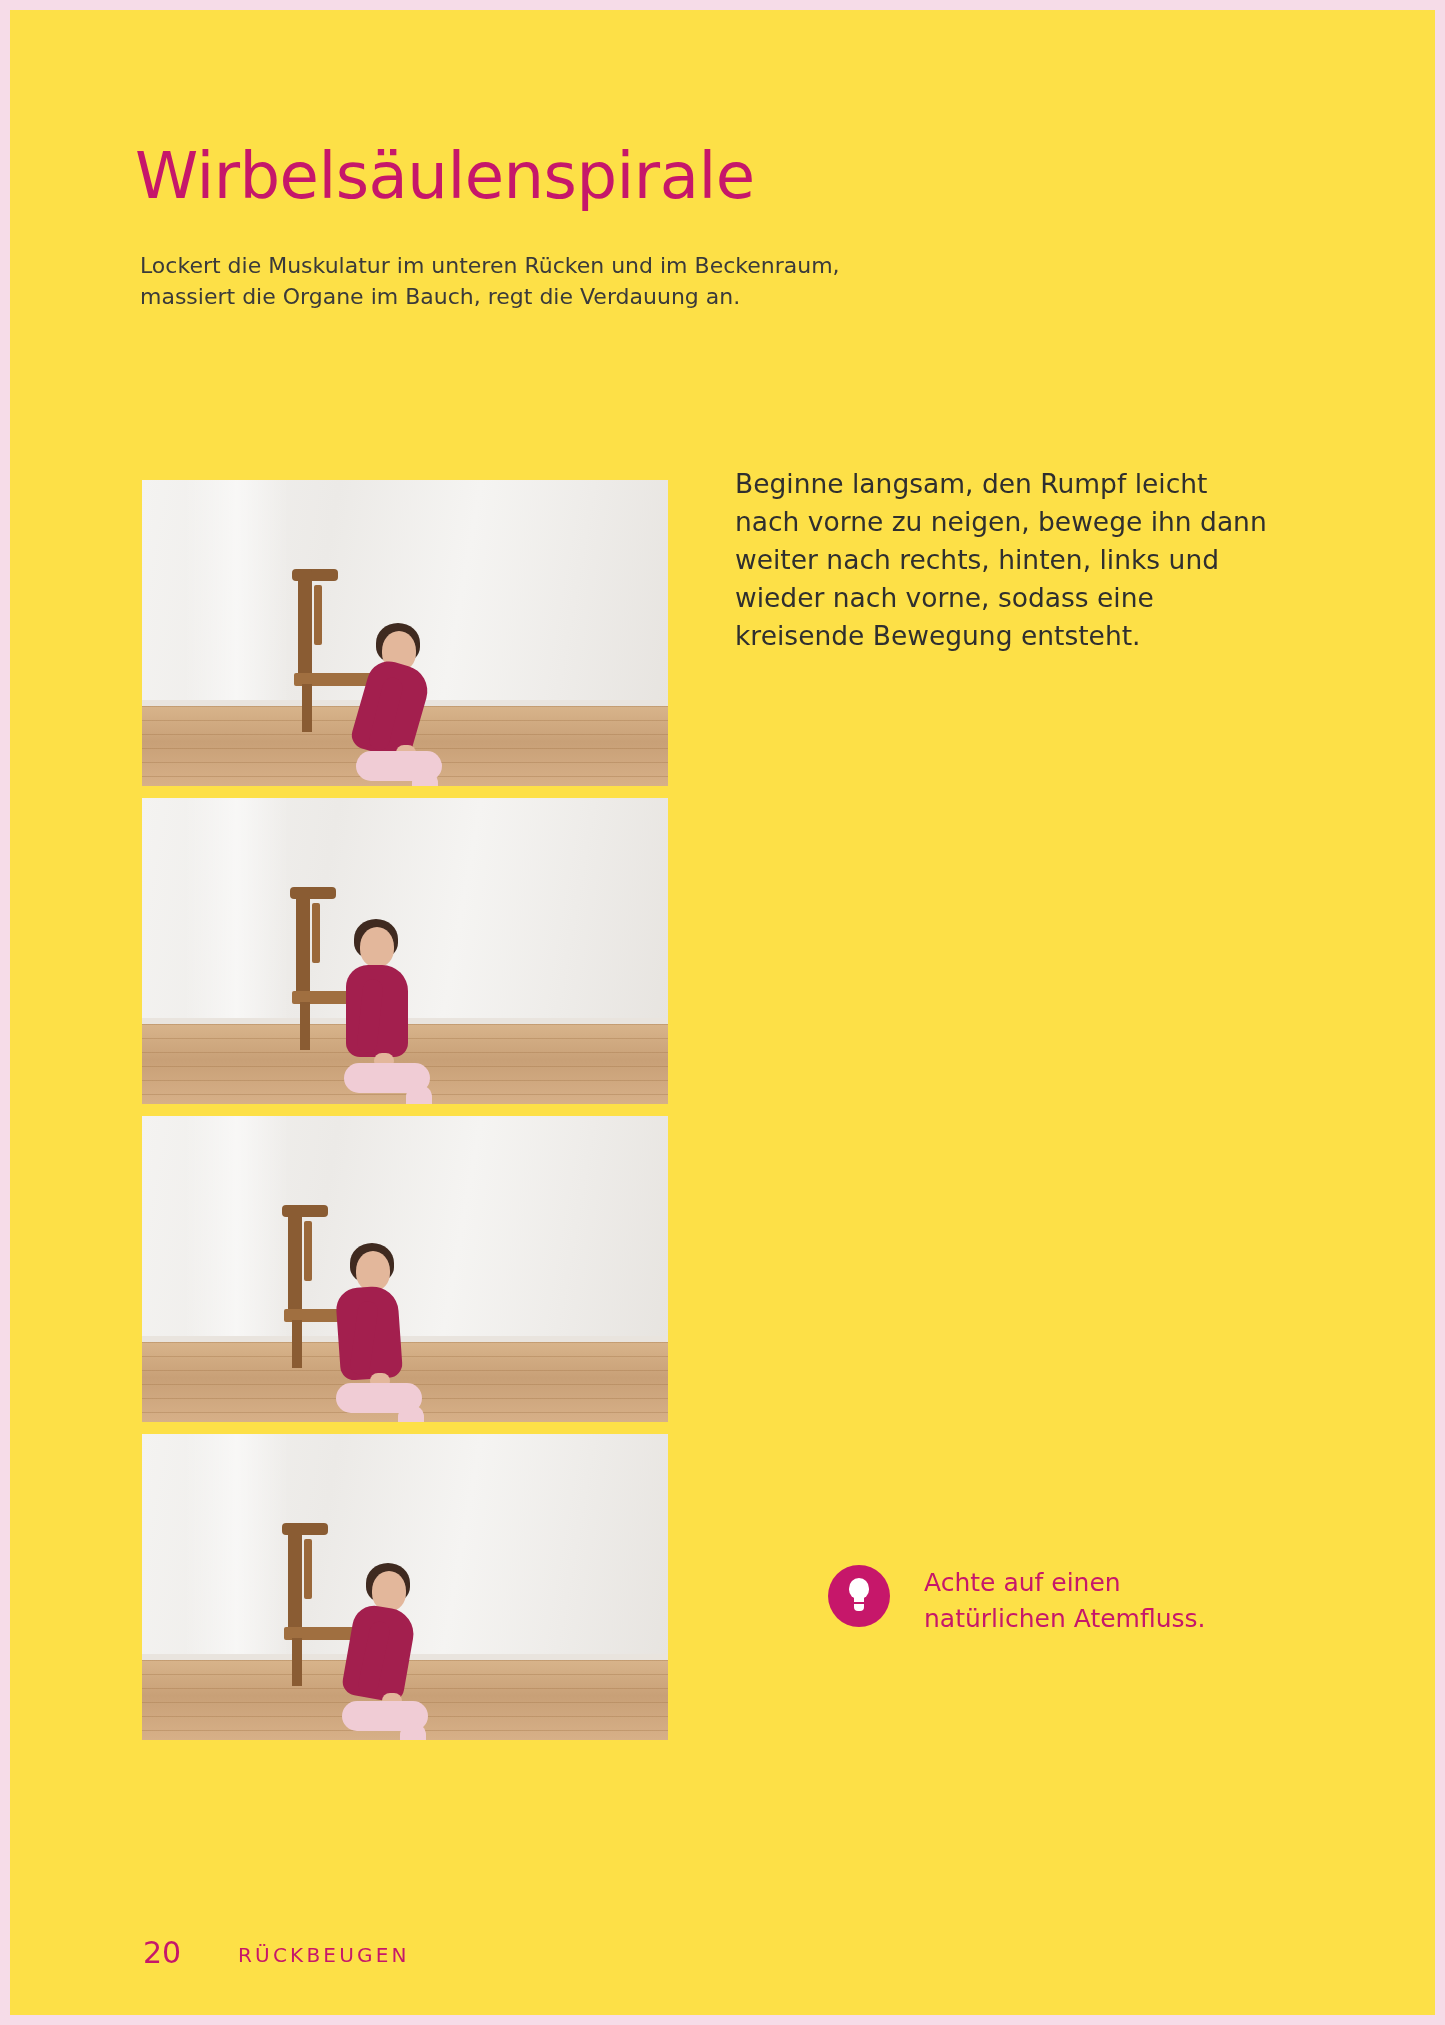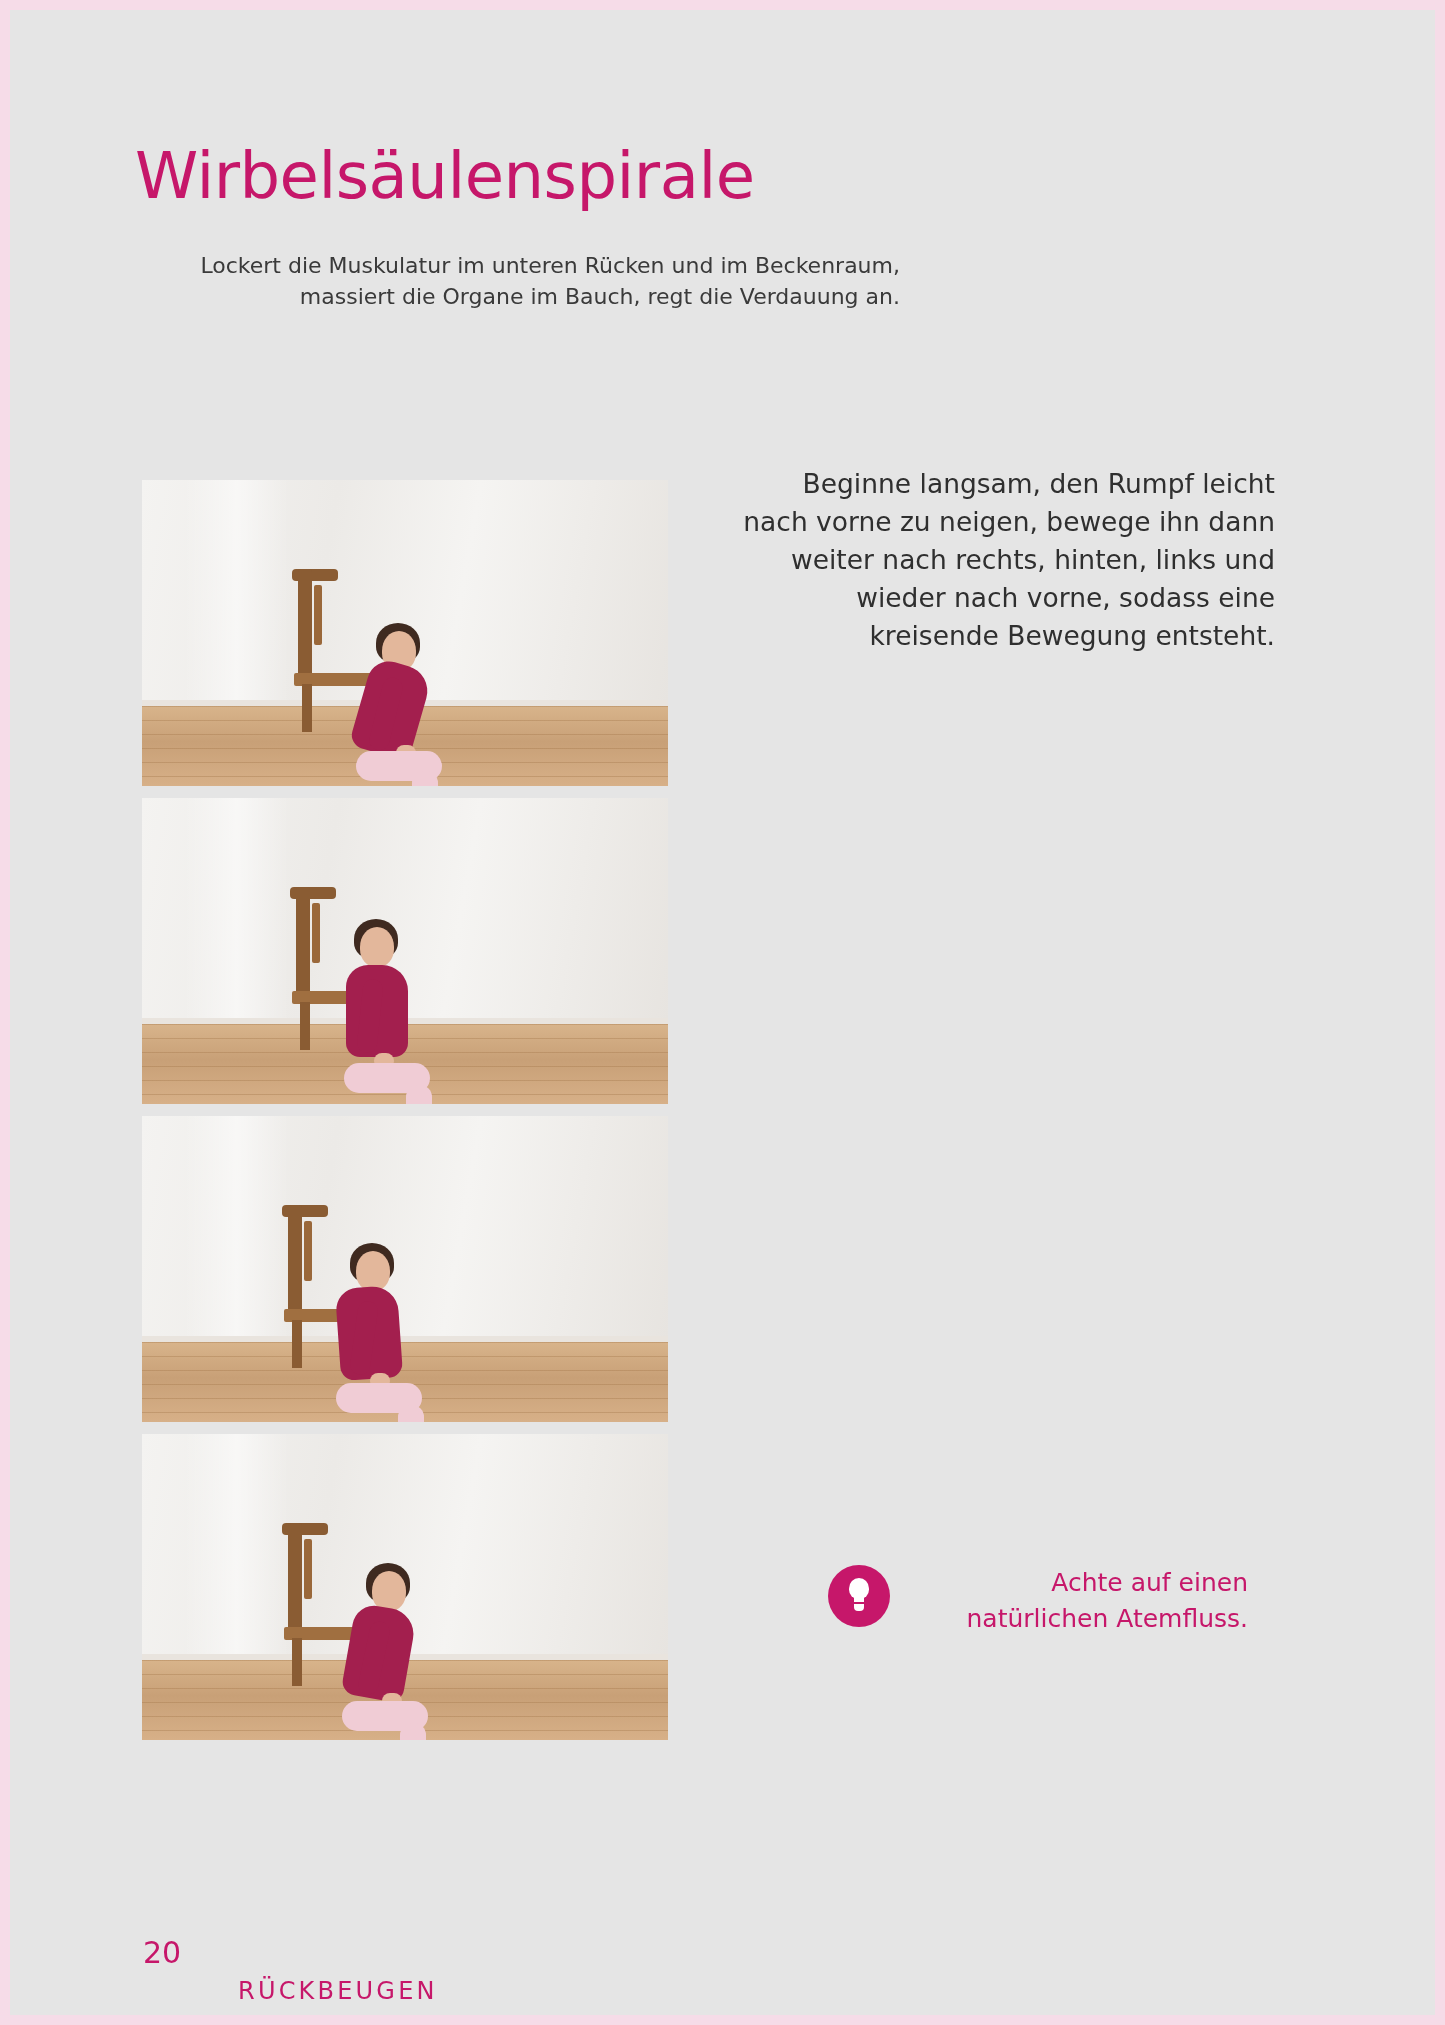--- a/index.html
+++ b/index.html
@@ -20,22 +20,21 @@
     background: #ffffff;
     box-sizing: border-box;
     border-left: 10px solid #f6dce8;
     border-top: 10px solid #f6dce8;
     border-right: 10px solid #f6dce8;
     border-bottom: 10px solid #f6dce8;
   }
   .inner {
     position: absolute;
     left: 0; top: 0; right: 0; bottom: 0;
-    background: #e5e5e5;
-    text-align: right;
+    background: #fde047;
   }
   
   .title {
     position: absolute;
     left: 125px;
     top: 90px;
     font-size: 64px;
     line-height: 1.05;
     color: #c6176a;
     font-weight: 400;
@@ -239,24 +238,23 @@
     position: absolute;
     left: 133px;
     top: 1925px;
     font-size: 30px;
     color: #c6176a;
   }
   .footer-label {
     position: absolute;
     left: 228px;
     top: 1933px;
-    font-size: 24px;
+    font-size: 20px;
     letter-spacing: 3.2px;
     color: #c6176a;
-    margin-top: 34px;
   }
 </style>
 </head>
 <body>
 
 <div class="page">
   <div class="inner">
 
     <h1 class="title">Wirbelsäulenspirale</h1>
 

